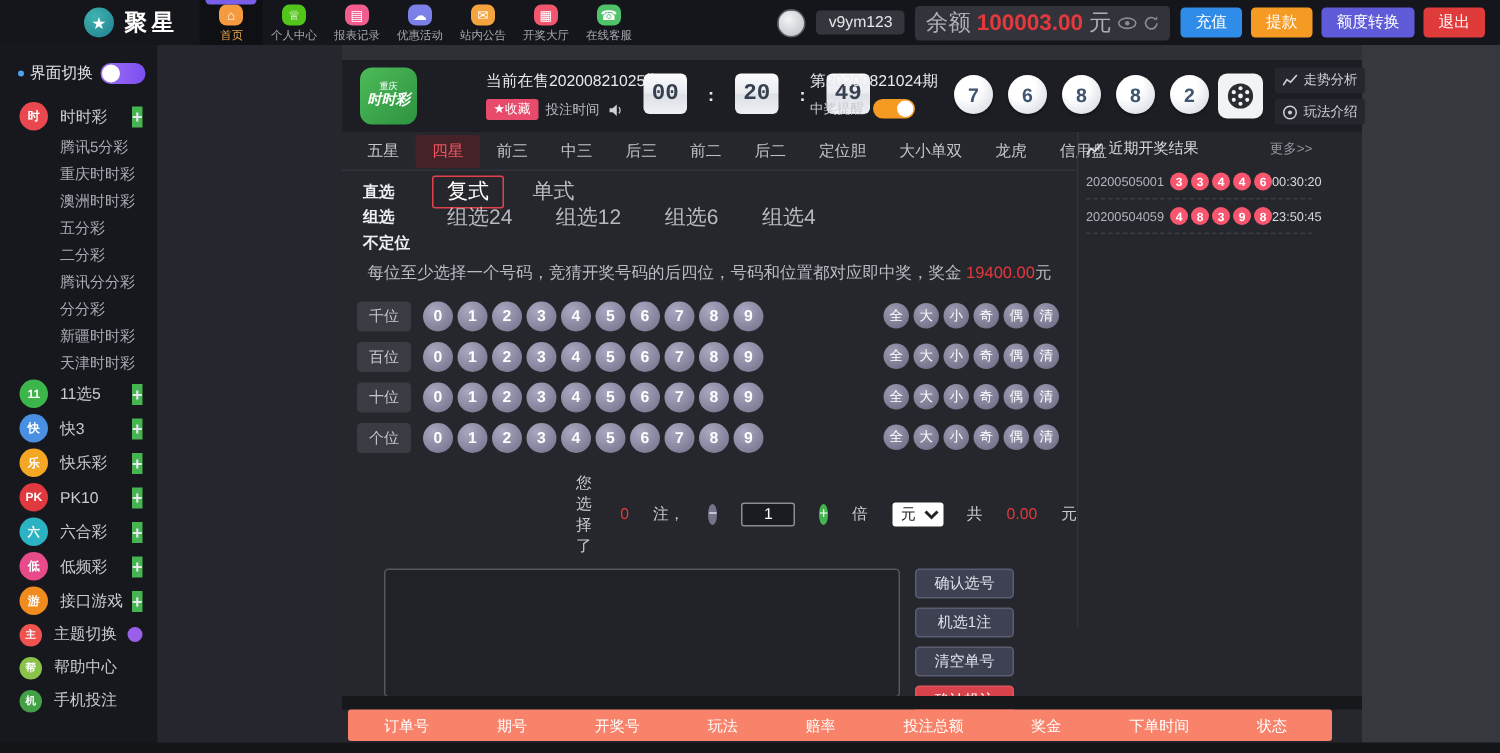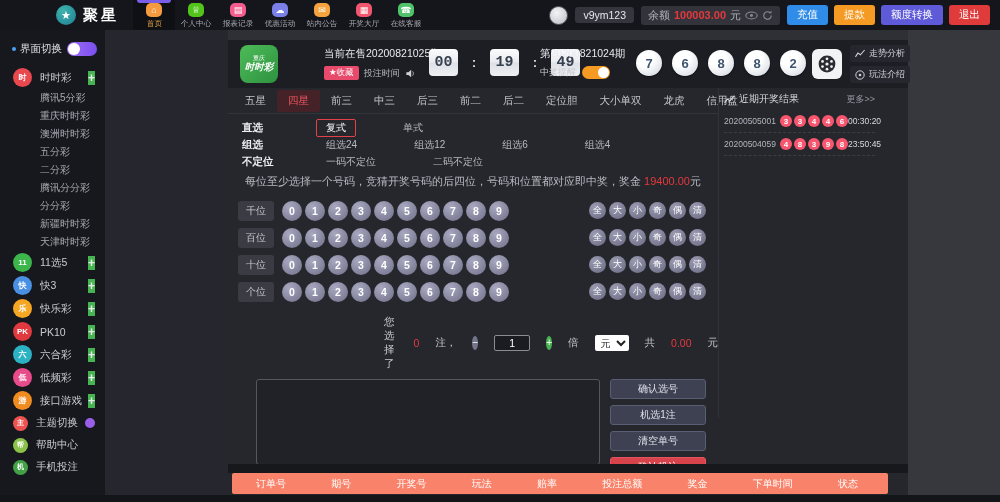--- a/index.html
+++ b/index.html
@@ -15,21 +15,21 @@
   .nav-item { position:relative; width:42px; height:30px; display:flex; flex-direction:column; align-items:center; justify-content:flex-start; cursor:pointer; }
   .nav-item.active { background:#0f1013; }
   .nav-ind { display:none; position:absolute; top:0; left:4px; width:34px; height:3px; background:#7a5ee8; border-radius:0 0 3px 3px; }
   .nav-item.active .nav-ind { display:block; }
   .nav-ico { width:16px; height:16px; border-radius:5px; margin-top:3px; display:flex; align-items:center; justify-content:center; color:#fff; font-size:9px; }
   .nav-lbl { font-size:8.5px; color:#a6a8b0; margin-top:1px; white-space:nowrap; transform:scale(.9); }
   .nav-item.active .nav-lbl { color:#e0a04a; }
   .top-right { margin-left:auto; display:flex; align-items:center; gap:7px; padding-right:10px; }
   .avatar { width:19px; height:19px; border-radius:50%; background:radial-gradient(circle at 40% 35%, #f4f4f6, #b9bcc2); border:1px solid #5a5b62; }
   .chip { background:#35363d; border-radius:3px; padding:2px 8px; font-size:10.5px; color:#e6e7eb; }
-  .bal-chip { display:flex; align-items:center; gap:4px; background:#33343b; border-radius:3px; padding:2px 7px; font-size:11px; color:#aeb0b8; }
+  .bal-chip { display:flex; align-items:center; gap:4px; background:#33343b; border-radius:3px; padding:2px 7px; font-size:15px; color:#aeb0b8; }
   .bal-val { color:#e4393c; font-weight:bold; }
   .tb-btn { border:none; border-radius:3px; padding:3px 10px; font-size:10.5px; color:#fff; cursor:pointer; font-family:inherit; white-space:nowrap; }
   .ico-btn { display:flex; align-items:center; cursor:pointer; }
 
   
   #leftgap { position:absolute; left:105px; top:30px; width:123px; height:472px; background:#26272e; }
   #rightzone { position:absolute; left:908px; top:30px; width:92px; height:472px; background:#37383e; }
   #sidebar { position:absolute; left:0; top:30px; width:105px; height:472px; background:#17181d; padding-top:6px; }
   .iface { display:flex; align-items:center; height:26px; padding:0 8px 0 12px; margin-bottom:4px; }
   .iface-dot { width:4px; height:4px; border-radius:50%; background:#4aa3f0; margin-right:4px; }
@@ -72,42 +72,42 @@
   .glinks { position:absolute; left:622px; top:5px; display:flex; flex-direction:column; gap:4px; }
   .glink { display:flex; align-items:center; gap:4px; font-size:9px; color:#cfd1d8; background:#26272e; border-radius:2px; padding:2px 5px; cursor:pointer; white-space:nowrap; }
 
   #maincol { position:absolute; left:0; top:48px; width:490px; height:376px; }
   #tabs { display:flex; align-items:center; height:26px; border-bottom:1px solid #33343b; padding-left:6px; }
   .tab { padding:4px 11px; font-size:10.5px; color:#c3c4cb; cursor:pointer; border-radius:2px; white-space:nowrap; }
   .tab.active { background:#452227; color:#f05560; }
   #optrows { padding-top:5px; }
   .opt-row { display:flex; align-items:center; height:17px; padding-left:14px; }
   .opt-lbl { width:46px; font-size:10.5px; font-weight:bold; color:#eceef2; flex:none; }
-  .opt { font-size:10px; color:#b9bac1; padding:1px 9px; margin-right:9px; border:1px solid transparent; border-radius:2px; cursor:pointer; white-space:nowrap;margin-left:28px; }
+  .opt { font-size:14px; color:#b9bac1; padding:1px 9px; margin-right:9px; border:1px solid transparent; border-radius:2px; cursor:pointer; white-space:nowrap; }
   .opt.selected { border-color:#e4404a; color:#fff; }
   #notice { margin-top:4px; text-align:center; font-size:11px; color:#b9bbc3; }
   #notice .amt { color:#e4393c; }
   #betrows { margin-top:8px; }
   .bet-row { display:flex; align-items:center; height:27px; padding-left:10px; }
   .pos-chip { width:36px; text-align:center; background:#3a3b43; border-radius:3px; font-size:10px; color:#c6c7ce; padding:3px 0; margin-right:8px; flex:none; }
   .balls { display:flex; gap:3px; }
   .ball { width:20px; height:20px; border-radius:50%; background:radial-gradient(circle at 35% 30%, #a8a8c0, #6f6f88); color:#fff; font-size:10.5px; font-weight:bold; display:flex; align-items:center; justify-content:center; cursor:pointer; }
   .quick { display:flex; gap:3px; margin-left:auto; margin-right:12px; }
   .qbtn { width:17px; height:17px; border-radius:50%; background:radial-gradient(circle at 35% 30%, #9b9bb2, #686880); color:#fff; font-size:9px; display:flex; align-items:center; justify-content:center; cursor:pointer; }
   #stake { display:flex; align-items:center; gap:16px; margin-top:10px; padding-left:156px; font-size:10.5px; color:#c9cad1; }
   #stake .red { color:#e4393c; }
   .step-btn { width:14px; height:14px; border-radius:50%; color:#fff; font-size:10px; line-height:13px; text-align:center; cursor:pointer; }
   .minus { background:#73758a; }
   .plus { background:#46b450; }
   #mult-input { width:36px; height:16px; background:#1b1c21; border:1px solid #8a8b93; border-radius:2px; color:#fff; font-size:10.5px; text-align:center; font-family:inherit; }
   #unit-select { height:16px; background:#fff; color:#222; font-size:10px; border:none; border-radius:2px; padding:0 2px; font-family:inherit; }
   #slip { display:flex; margin-top:8px; padding-left:28px; }
   #slip-text { width:344px; height:86px; background:#212227; border:1px solid #55565e; border-radius:3px; resize:none; color:#d5d6dc; font-family:inherit; font-size:11px; padding:5px; }
   #slip-btns { display:flex; flex-direction:column; margin-left:10px; }
-  .slip-btn { width:96px; height:20px; margin-bottom:6px; background:#3d4152; border:1px solid #5a5e75; border-radius:3px; color:#dfe1ea; font-size:10px; cursor:pointer; font-family:inherit; }
+  .slip-btn { width:66px; height:20px; margin-bottom:6px; background:#3d4152; border:1px solid #5a5e75; border-radius:3px; color:#dfe1ea; font-size:10px; cursor:pointer; font-family:inherit; }
   .slip-btn.primary { background:#d8434b; border-color:#e05560; color:#fff; }
 
   #resultscol { position:absolute; left:490px; top:48px; width:162px; height:330px; border-left:1px solid #31323a; padding:0 5px; }
   .res-head { display:flex; align-items:center; height:22px; }
   .res-title { font-size:10px; color:#d8d9df; margin-left:4px; white-space:nowrap; }
   .res-more { margin-left:auto; font-size:9px; color:#93959d; cursor:pointer; white-space:nowrap; }
   .res-row { display:flex; align-items:center; height:23px; border-bottom:1px dashed #3b3c44; }
   .res-issue { font-size:8.5px; color:#b2b4bd; width:56px; flex:none; }
   .res-balls { display:flex; gap:2px; }
   .res-ball { width:12px; height:12px; border-radius:50%; background:#f8566e; color:#fff; font-size:8px; font-weight:bold; display:flex; align-items:center; justify-content:center; }
@@ -416,21 +416,21 @@
           <svg width="11" height="11" viewBox="0 0 16 16">
               <path d="M2 6h3l4-3.5v11L5 10H2z" fill="#cfd1d8"></path>
               <path d="M11 5c1.6 1.6 1.6 4.4 0 6" stroke="#cfd1d8" stroke-width="1.2" fill="none"></path>
             </svg>
         </span>
       </div>
     </div>
     <div class="cdown">
       <span class="flip">00</span>
       <span class="colon">:</span>
-      <span class="flip">19</span>
+      <span class="flip">20</span>
       <span class="colon">:</span>
       <span class="flip">49</span>
     </div>
     <div class="last">
       <div class="last-line"><span>第</span><span>20200821024</span><span>期</span></div>
       <div class="last-sub">
         <span class="remind">中奖提醒</span>
         <span class="sw-o">
             <span class="knob"></span>
           </span>
@@ -506,25 +506,20 @@
 
           <span class="opt">组选24</span>
             <span class="opt">组选12</span>
             <span class="opt">组选6</span>
             <span class="opt">组选4</span>
           </span>
         </div>
 
         <div class="opt-row">
           <span class="opt-lbl">不定位</span>
-          <span style="display:flex;">
-
-          <span class="opt">一码不定位</span>
-            <span class="opt">二码不定位</span>
-          </span>
         </div>
       </div>
 
     <div id="notice">
       <span>每位至少选择一个号码，竞猜开奖号码的后四位，号码和位置都对应即中奖，奖金 </span><span class="amt">19400.00</span><span>元</span>
     </div>
 
     <div id="betrows">
 
         <div class="bet-row">

